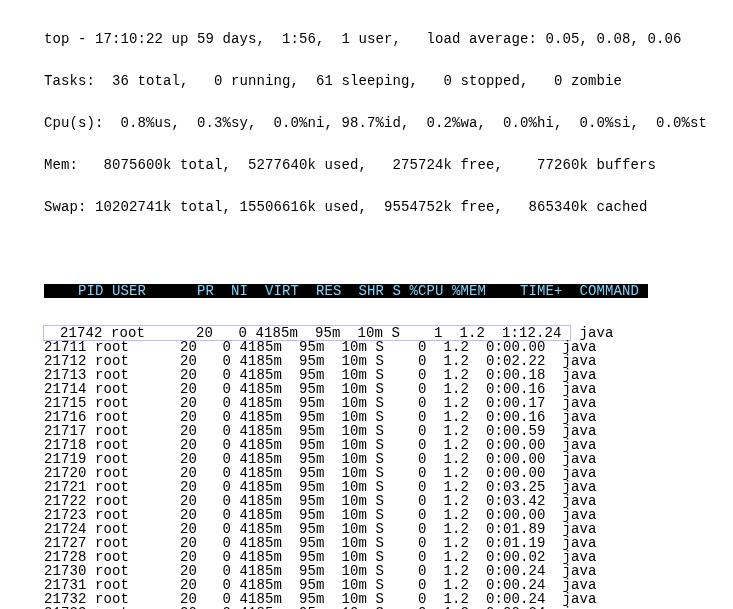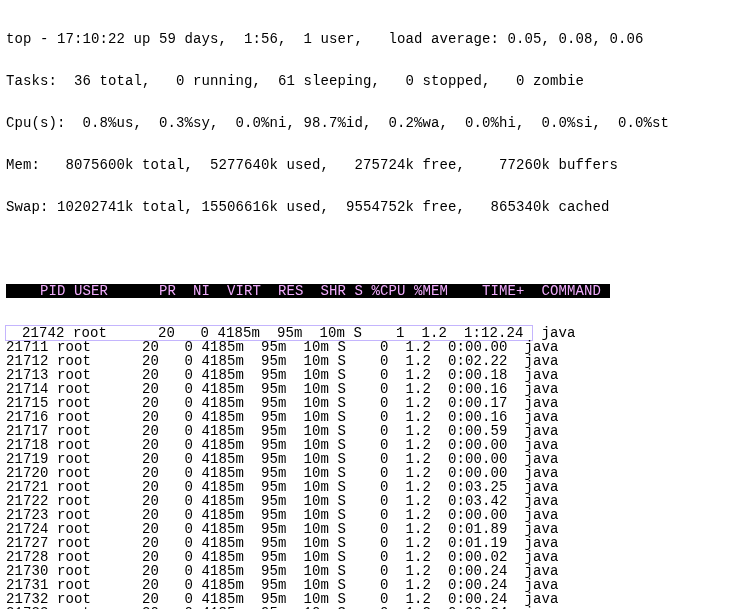--- a/index.html
+++ b/index.html
@@ -11,24 +11,24 @@
     line-height: 14px;
     color: #000;
   }
   .term {
     padding: 4px 6px;
     white-space: pre;
     letter-spacing: 0.1px;
     width: 733px;
     box-sizing: border-box;
   }
-  .line { height: 14px; }
+  .line { height: 14px; margin-left: 38px; }
   .hdr {
     background: #000;
-    color: #f0abfc;
+    color: #7dd3fc;
     display: inline-block;   
   }
   .highlight-row {
     display: inline-block;
     border: 1px solid #c4b5fd;
     margin-top: -1px;
     margin-left: -1px;
     padding-left: 16px;
     height: 14px;
     box-sizing: content-box;

